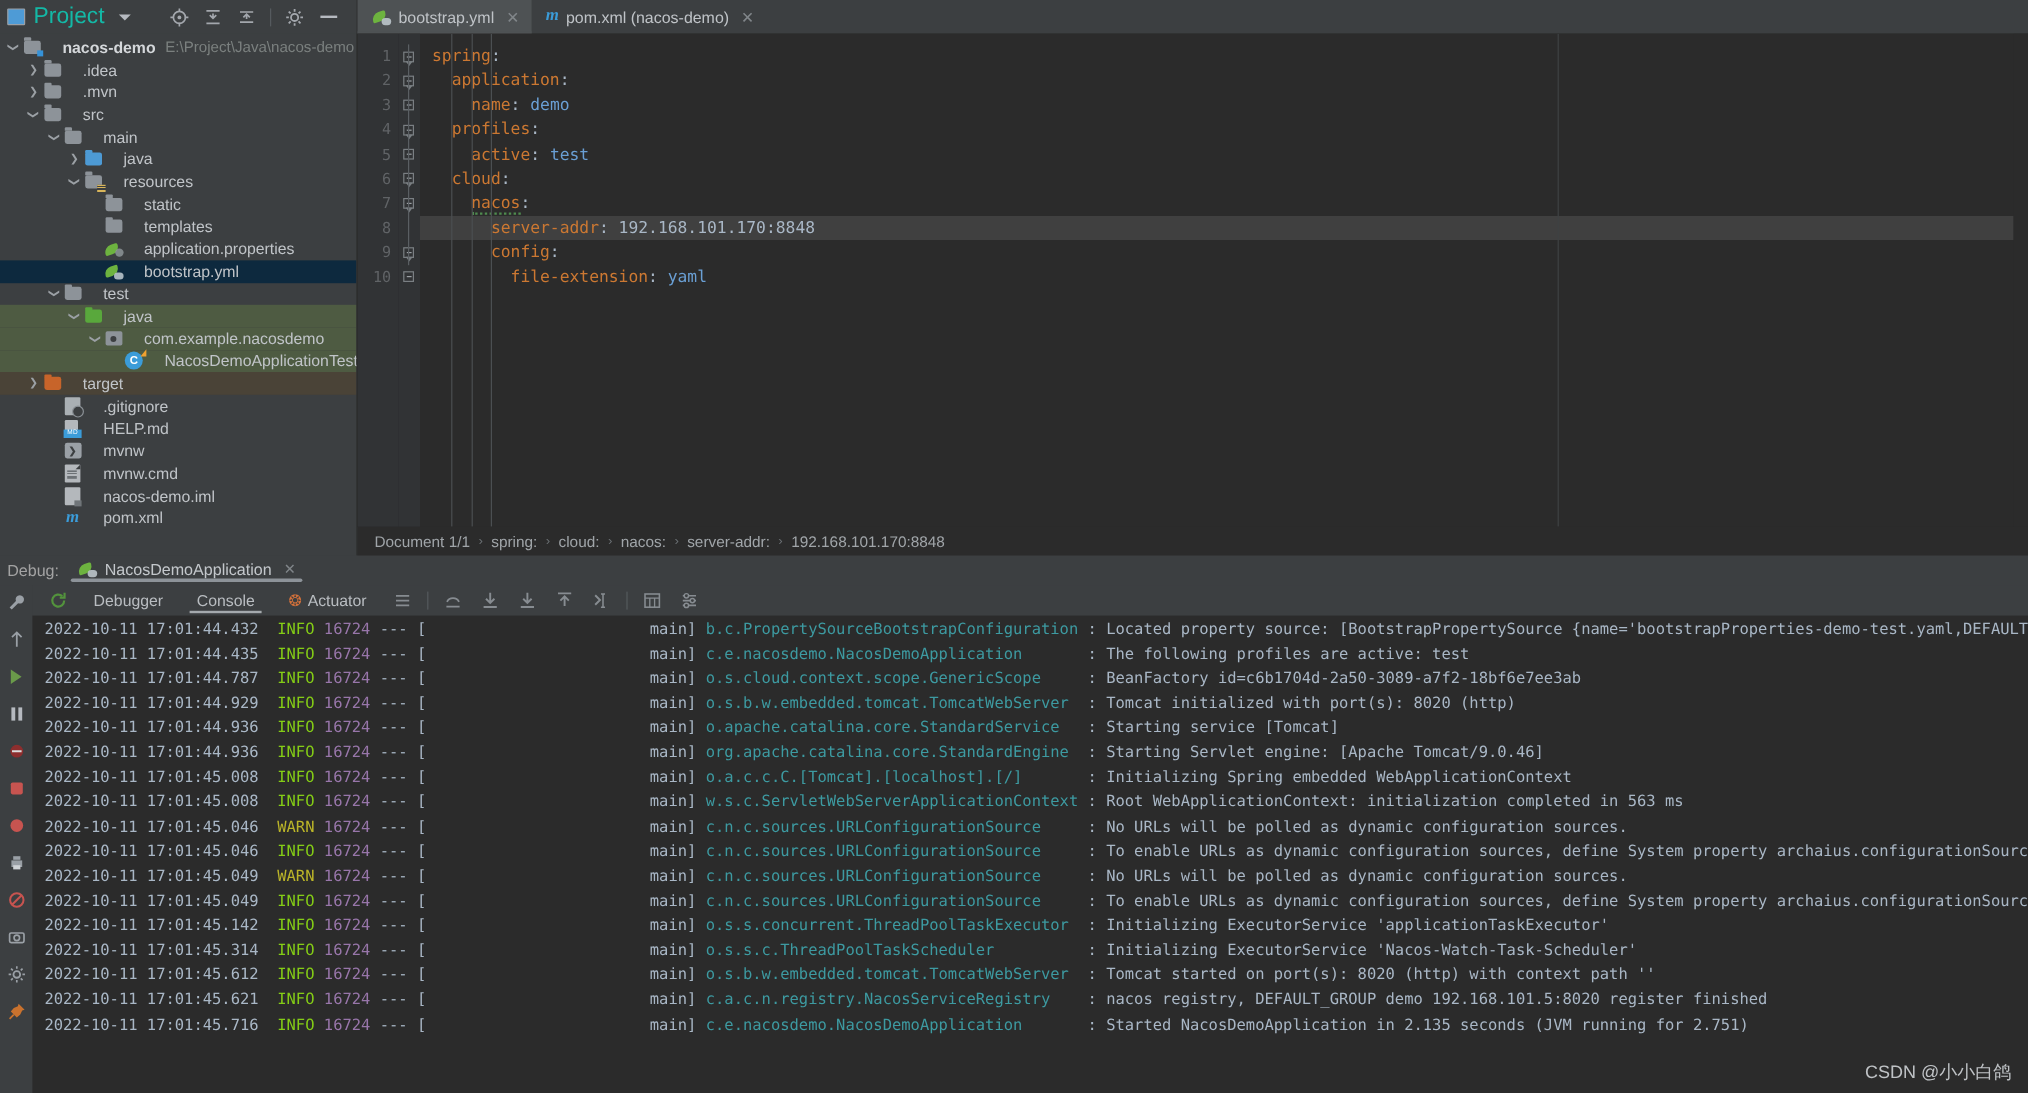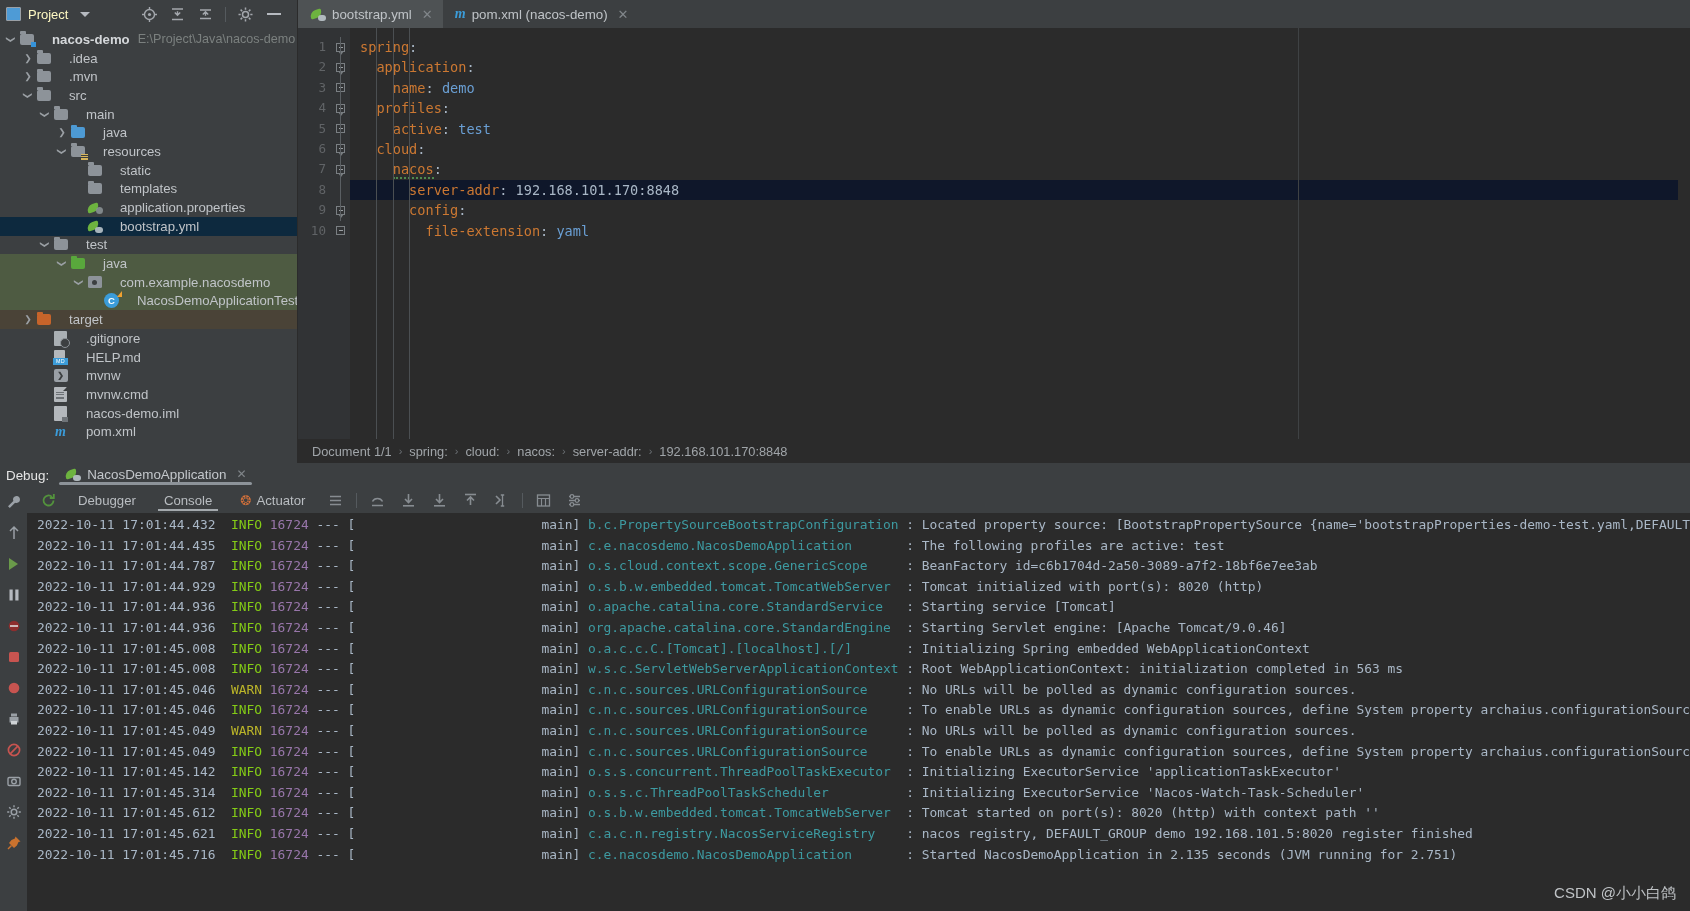--- a/index.html
+++ b/index.html
@@ -25,21 +25,21 @@
   .project-header {
     height: 28px; display: flex; align-items: center;
     padding: 0 6px; background: #3c3f41;
     flex-shrink: 0;
   }
   .ph-left { display: flex; align-items: center; gap: 7px; flex: 1; }
   .ph-icon-box {
     width: 15px; height: 14px; border: 1.6px solid #9aa0a6;
     background: #4e9bd6; border-radius: 1px;
   }
-  .ph-title { font-size: 13px; color: #fef9c3; }
+  .ph-title { font-size: 19px; color: #14b8a6; }
   .ph-caret {
     width: 0; height: 0; border-left: 5px solid transparent;
     border-right: 5px solid transparent; border-top: 5px solid #b6bac0;
     margin-left: 5px;
   }
   .ph-right { display: flex; align-items: center; gap: 11px; padding-right: 4px; }
   .tool-ico { width: 17px; height: 17px; position: relative; opacity: .85; }
   .vsep { width: 1px; height: 15px; background: #555a5e; }
   .minimize {
     width: 14px; height: 2px; background: #b6bac0; margin: 0 6px 0 2px;
@@ -181,21 +181,21 @@
     border-right:3.5px solid transparent; border-top:4px solid #7a7f83;
   }
   .foldbar { position:absolute; left:8px; width:1px; background:#5a5f63; }
 
   .code-text {
     flex: 1; padding-top: 9px; position: relative;
     font-family: "DejaVu Sans Mono", monospace; font-size: 13.6px;
     overflow: hidden;
   }
   .cline { height: 20.4px; line-height: 20.4px; white-space: pre; padding-left: 10px; }
-  .cline.cur { background: #0f172a; }
+  .cline.cur { background: #404040; }
   .k-key { color: #cc7832; }
   .k-val { color: #6a9fd4; }
   .k-num { color: #a9b7c6; }
   .k-plain { color: #a9b7c6; }
   .squig { border-bottom: 2px dotted #4f8b4f; }
   .indent-guide { position: absolute; top: 0; bottom: 0; width: 1px; background: #4b4f52; }
 
   .right-rule { position: absolute; top: 0; bottom: 0; width: 1px; background: #3f4244; left: 948px; }
   .editor-scroll-gutter { width: 12px; background: #2b2b2b; flex-shrink: 0; }
 
@@ -203,21 +203,21 @@
     height: 24px; display: flex; align-items: center; gap: 7px;
     padding-left: 14px; background: #2b2b2b; font-size: 12.8px; color: #a0a5a9; flex-shrink:0;
   }
   .bc-sep { color: #6b7074; font-size: 11px; }
 
   
   .debug-region { flex: 1; display: flex; flex-direction: column; background: #3c3f41; min-height:0; }
   .debug-title-bar {
     height: 25px; display: flex; align-items: center; gap: 10px; padding-left: 6px; flex-shrink:0;
   }
-  .debug-label { font-size: 13.4px; color: #e5e5e5; }
+  .debug-label { font-size: 13.4px; color: #a3a3a3; }
   .debug-run-tab {
     display: flex; align-items: center; gap: 6px; font-size: 13.4px; color: #c3c7cb;
     position: relative; padding: 0 6px 3px 6px;
   }
   .debug-run-tab:after {
     content:""; position:absolute; left:0; right:0; bottom:0; height:2.5px; background:#8d9399; border-radius:2px;
   }
   .debug-body { flex: 1; display: flex; min-height: 0; }
 
   .debug-left-rail {

